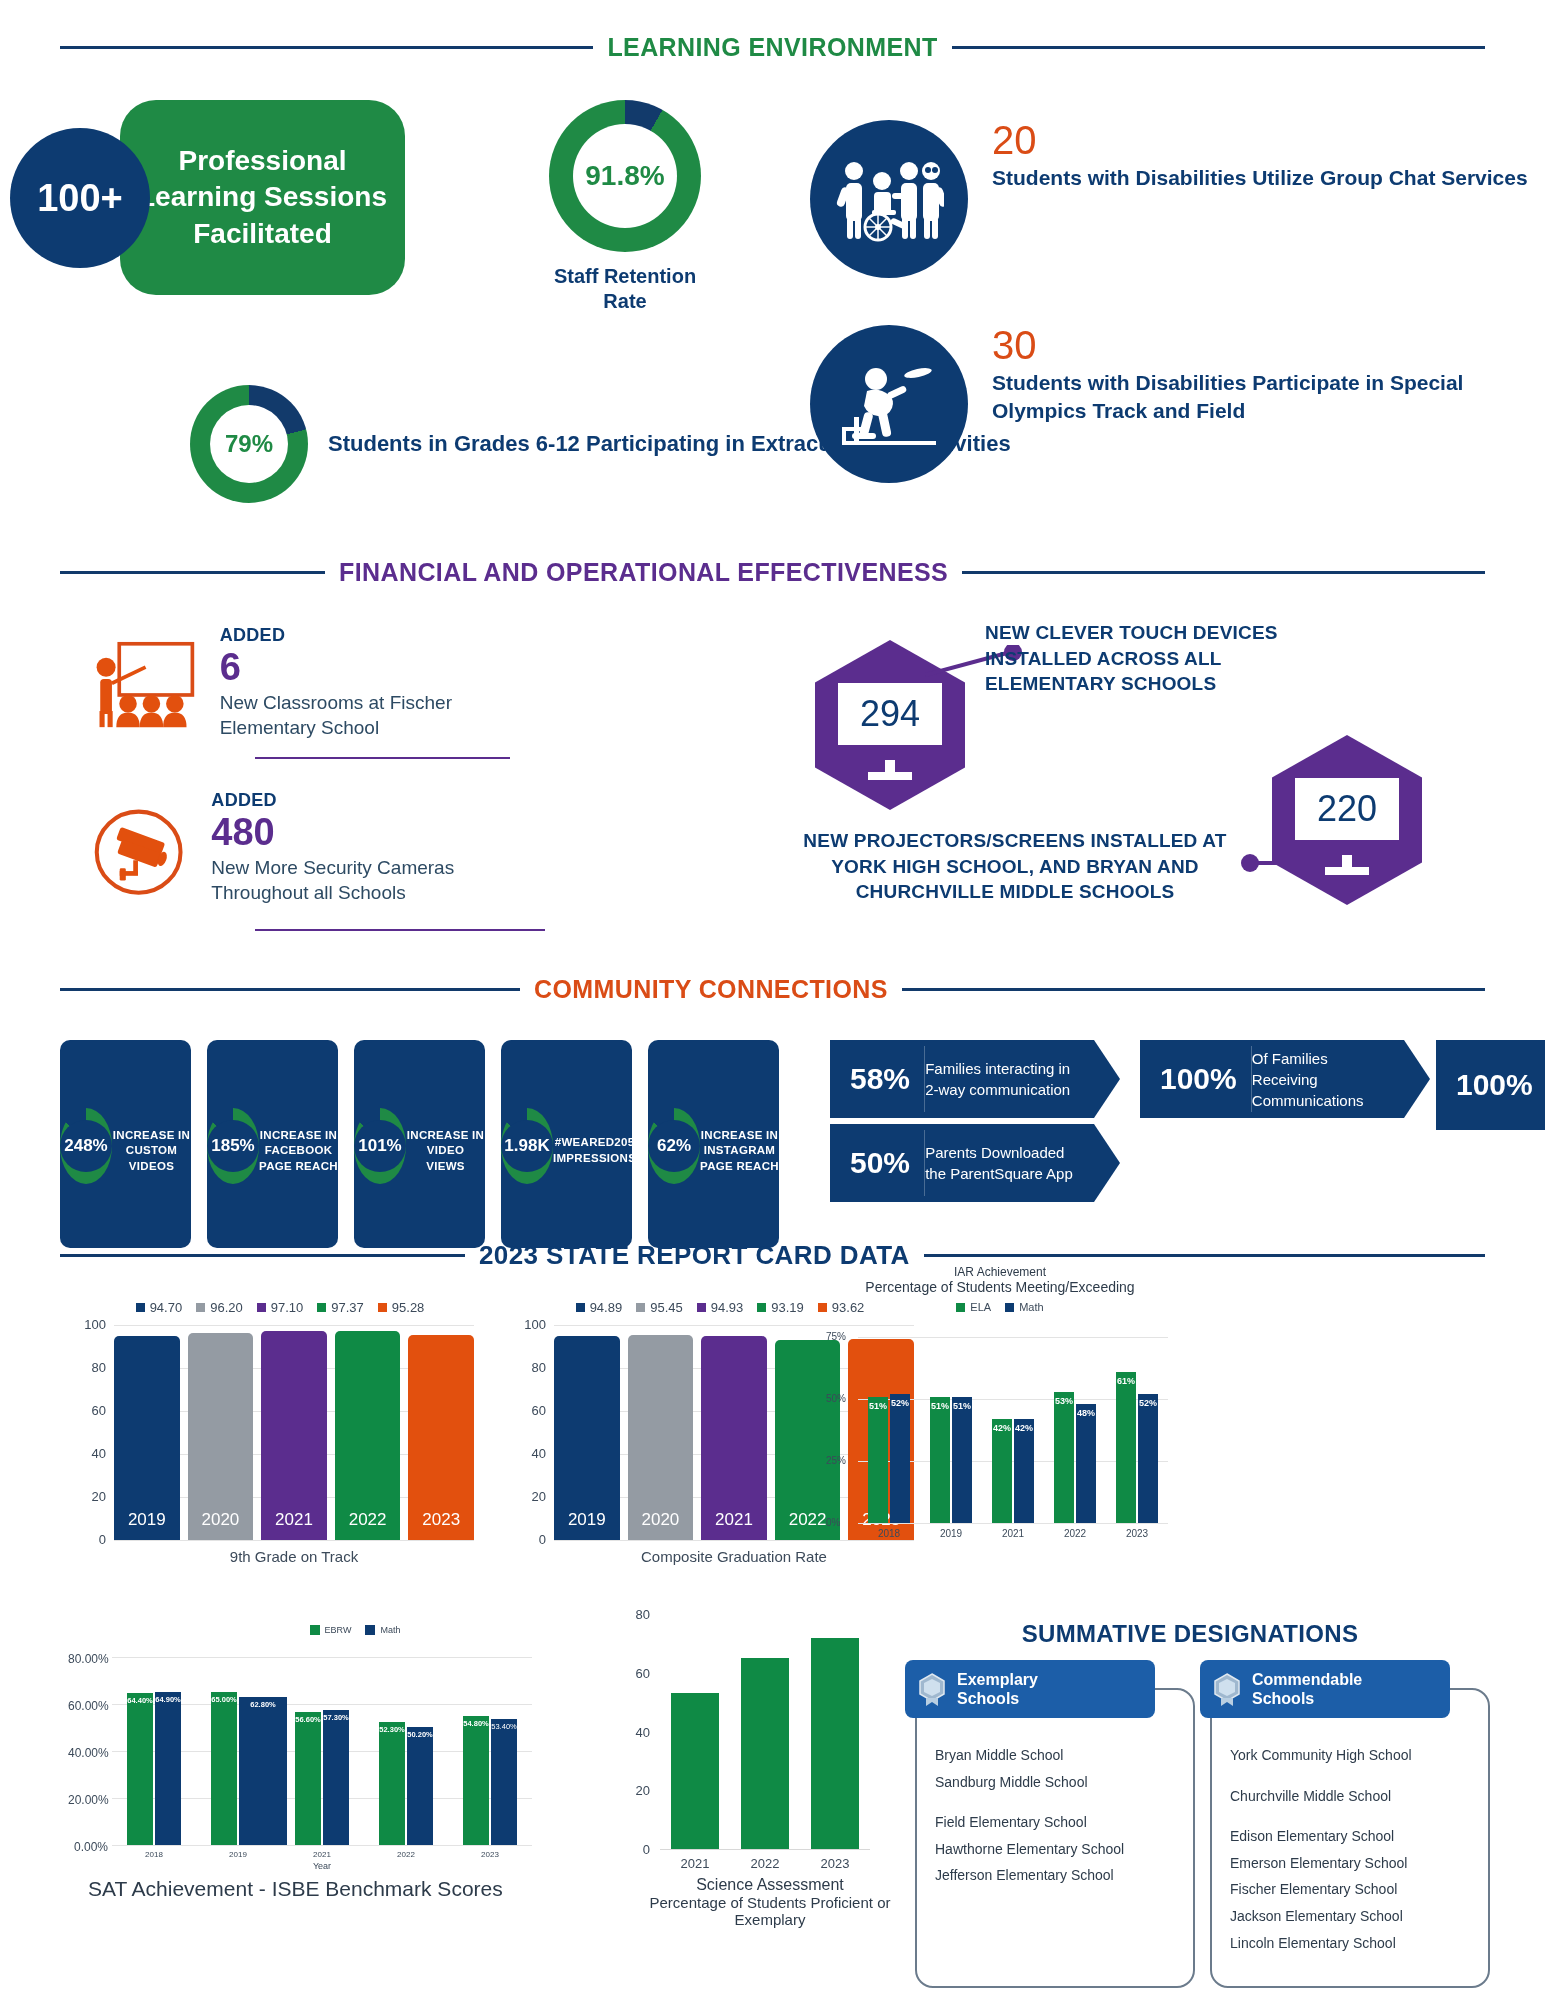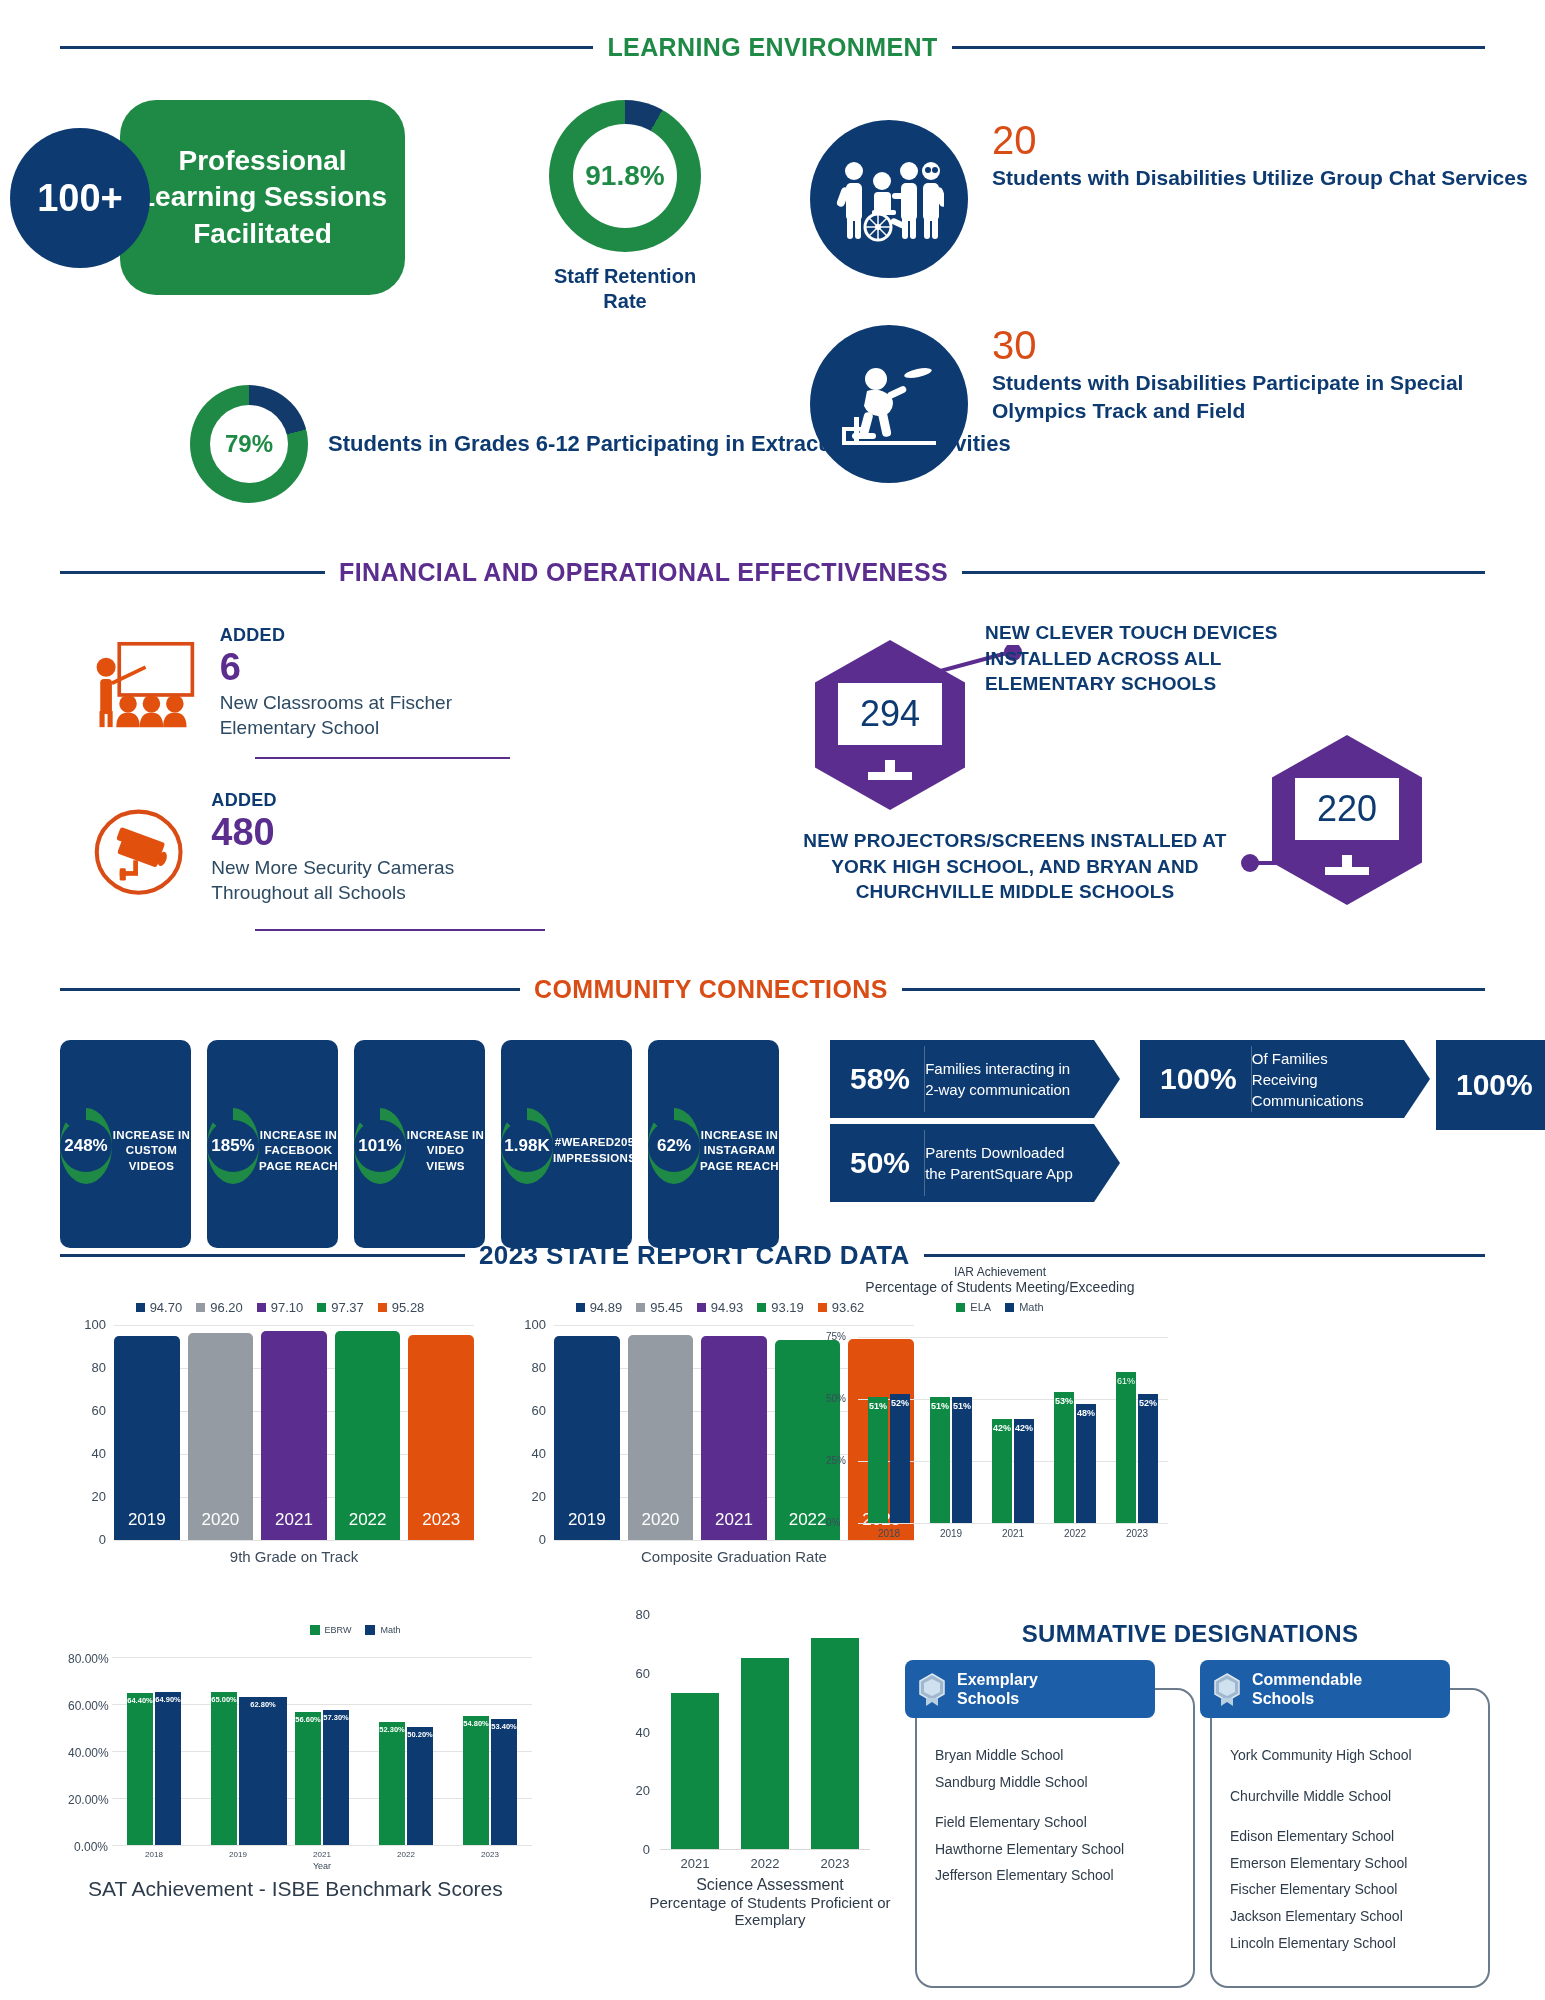--- a/index.html
+++ b/index.html
@@ -568,21 +568,21 @@
       </div>
       <div class="xlab" style="left: 124px; width: 62px; top: 203px;">2021</div>
       <div class="bar" style="left: 196px; width: 20px; height: 131.175px; background: rgb(15, 138, 69); border-radius: 0px;">
         <div style="position: absolute; top: 4px; left: 0px; right: 0px; text-align: center; font-size: 9px; font-weight: bold; color: rgb(255, 255, 255);">53%</div>
       </div>
       <div class="bar" style="left: 218px; width: 20px; height: 118.8px; background: rgb(13, 59, 113); border-radius: 0px;">
         <div style="position: absolute; top: 4px; left: 0px; right: 0px; text-align: center; font-size: 9px; font-weight: bold; color: rgb(255, 255, 255);">48%</div>
       </div>
       <div class="xlab" style="left: 186px; width: 62px; top: 203px;">2022</div>
       <div class="bar" style="left: 258px; width: 20px; height: 150.975px; background: rgb(15, 138, 69); border-radius: 0px;">
-        <div style="position: absolute; top: 4px; left: 0px; right: 0px; text-align: center; font-size: 9px; font-weight: normal; color: rgb(255, 255, 255);">61%</div>
+        <div style="position: absolute; top: 4px; left: 0px; right: 0px; text-align: center; font-size: 9px; font-weight: bold; color: rgb(255, 255, 255);">61%</div>
       </div>
       <div class="bar" style="left: 280px; width: 20px; height: 128.7px; background: rgb(13, 59, 113); border-radius: 0px;">
         <div style="position: absolute; top: 4px; left: 0px; right: 0px; text-align: center; font-size: 9px; font-weight: bold; color: rgb(255, 255, 255);">52%</div>
       </div>
       <div class="xlab" style="left: 248px; width: 62px; top: 203px;">2023</div>
     </div>
   </div>
 <div id="sat">
     <div class="legend" style="margin-left: 60px;">
       <div class="li" style="font-size: 9px;">
@@ -630,21 +630,21 @@
         <div style="position: absolute; top: 3px; left: 0px; right: 0px; text-align: center; font-size: 7.5px; font-weight: bold; color: rgb(255, 255, 255);">52.30%</div>
       </div>
       <div class="bar" style="left: 295px; width: 26px; height: 118.118px; background: rgb(13, 59, 113); border-radius: 0px;">
         <div style="position: absolute; top: 3px; left: 0px; right: 0px; text-align: center; font-size: 7.5px; font-weight: bold; color: rgb(255, 255, 255);">50.20%</div>
       </div>
       <div class="xlab" style="left: 252px; width: 84px; top: 205px;">2022</div>
       <div class="bar" style="left: 351px; width: 26px; height: 128.941px; background: rgb(15, 138, 69); border-radius: 0px;">
         <div style="position: absolute; top: 3px; left: 0px; right: 0px; text-align: center; font-size: 7.5px; font-weight: bold; color: rgb(255, 255, 255);">54.80%</div>
       </div>
       <div class="bar" style="left: 379px; width: 26px; height: 125.647px; background: rgb(13, 59, 113); border-radius: 0px;">
-        <div style="position: absolute; top: 3px; left: 0px; right: 0px; text-align: center; font-size: 7.5px; font-weight: bold; color: rgb(255, 255, 255);">53.40%</div>
+        <div style="position: absolute; top: 3px; left: 0px; right: 0px; text-align: center; font-size: 7.5px; font-weight: normal; color: rgb(255, 255, 255);">53.40%</div>
       </div>
       <div class="xlab" style="left: 336px; width: 84px; top: 205px;">2023</div>
     </div>
     <div style="margin-left: 52px; width: 420px; text-align: center; font-size: 9px; color: rgb(60, 74, 90); margin-top: 16px;">Year</div>
     <div style="margin-top: 6px; font-size: 21px; color: rgb(45, 59, 74); margin-left: 28px;">SAT Achievement - ISBE Benchmark Scores</div>
   </div>
 <div id="science">
     <div style="position: relative; height: 235px; margin-left: 40px; width: 210px; border-bottom: 1px solid rgb(216, 216, 216);">
       <div class="gy" style="top: 227px; left: -36px;">0</div>
       <div class="gy" style="top: 168.25px; left: -36px;">20</div>

